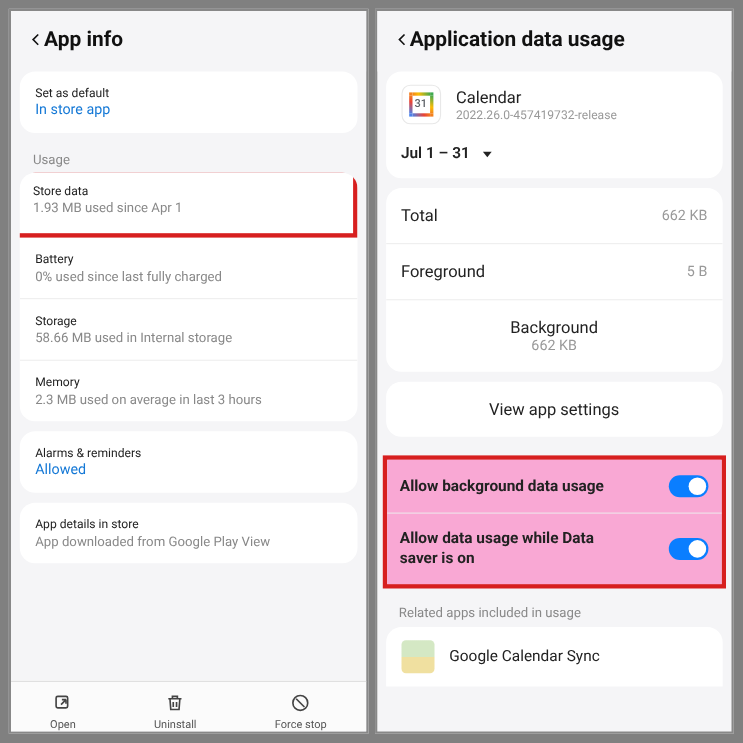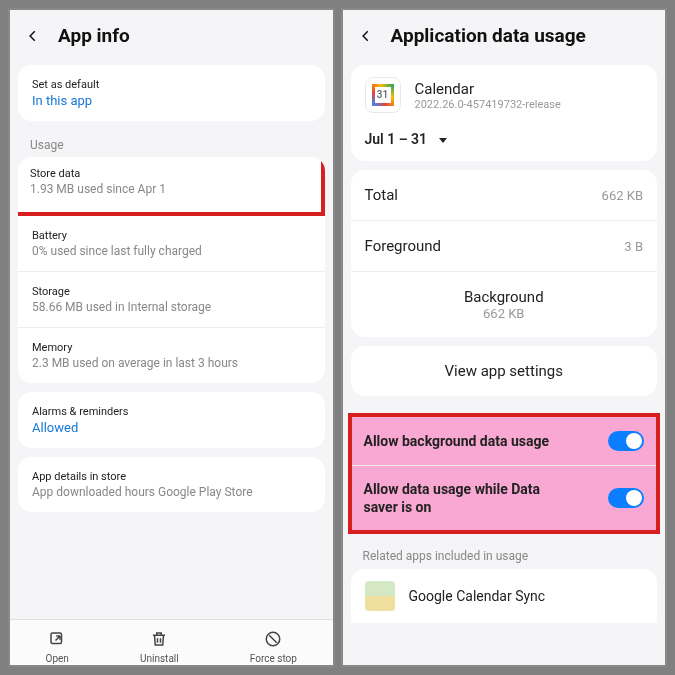--- a/index.html
+++ b/index.html
@@ -18,21 +18,20 @@
       border: 2px solid #888;
       display: flex;
       flex-direction: column;
       overflow: hidden;
       position: relative;
     }
     .header {
       display: flex;
       align-items: center;
       padding: 14px 16px 18px;
-      gap: 18px;
       background: #f5f5f7;
     }
     .header-title {
       font-size: 19px;
       font-weight: 700;
       color: #111;
     }
     .back-icon { width: 14px; height: 14px; }
     .back-icon svg { display: block; }
     .card {
@@ -208,21 +207,21 @@
       <svg viewBox="0 0 24 24" fill="none" stroke="#111" stroke-width="2.5">
           <polyline points="15 4 7 12 15 20"></polyline>
         </svg>
     </span>
     <span class="header-title">App info</span>
   </div>
 
   <div class="card first-card-margin">
     <div class="row">
       <div class="row-title">Set as default</div>
-      <div class="row-link">In this app</div>
+      <div class="row-link">In store app</div>
     </div>
   </div>
 
   <div class="section-label">Usage</div>
 
   <div class="card" style="margin-top:0">
     <div class="row highlight-red">
       <div class="row-title">Store data</div>
       <div class="row-sub">1.93 MB used since Apr 1</div>
     </div>
@@ -243,21 +242,21 @@
   <div class="card">
     <div class="row">
       <div class="row-title">Alarms &amp; reminders</div>
       <div class="row-link">Allowed</div>
     </div>
   </div>
 
   <div class="card">
     <div class="row">
       <div class="row-title">App details in store</div>
-      <div class="row-sub">App downloaded hours Google Play Store</div>
+      <div class="row-sub">App downloaded from Google Play View</div>
     </div>
   </div>
 
   <div class="bottom-bar">
     <div class="bb-item">
       <span><svg viewBox="0 0 24 24" fill="none" stroke="#444" stroke-width="2">
             <rect x="4" y="4" width="14" height="14" rx="2"></rect>
             <path d="M10 14 L16 8 M16 8 h-5 M16 8 v5"></path>
           </svg></span>
       <span>Open</span>
@@ -308,21 +307,21 @@
     </div>
   </div>
 
   <div class="card">
     <div class="stat-row">
       <span class="stat-label">Total</span>
       <span class="stat-val">662 KB</span>
     </div>
     <div class="stat-row">
       <span class="stat-label">Foreground</span>
-      <span class="stat-val">3 B</span>
+      <span class="stat-val">5 B</span>
     </div>
     <div class="stat-row">
       <span class="stat-label">Background</span>
       <span class="stat-val">662 KB</span>
     </div>
   </div>
 
   <div class="card">
     <div class="stat-row">
       <span class="stat-label">View app settings</span>

